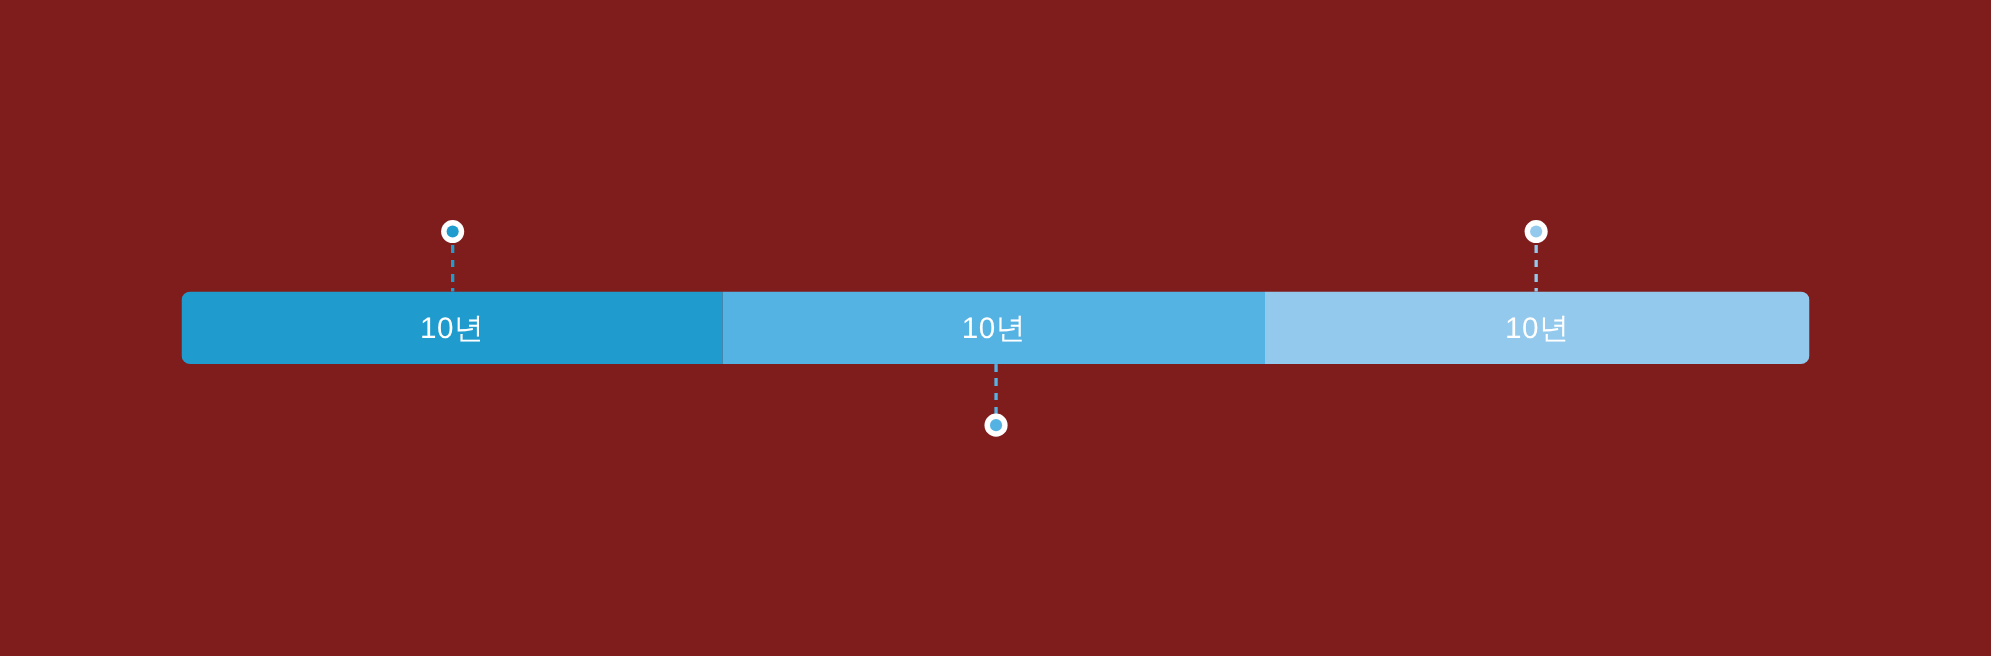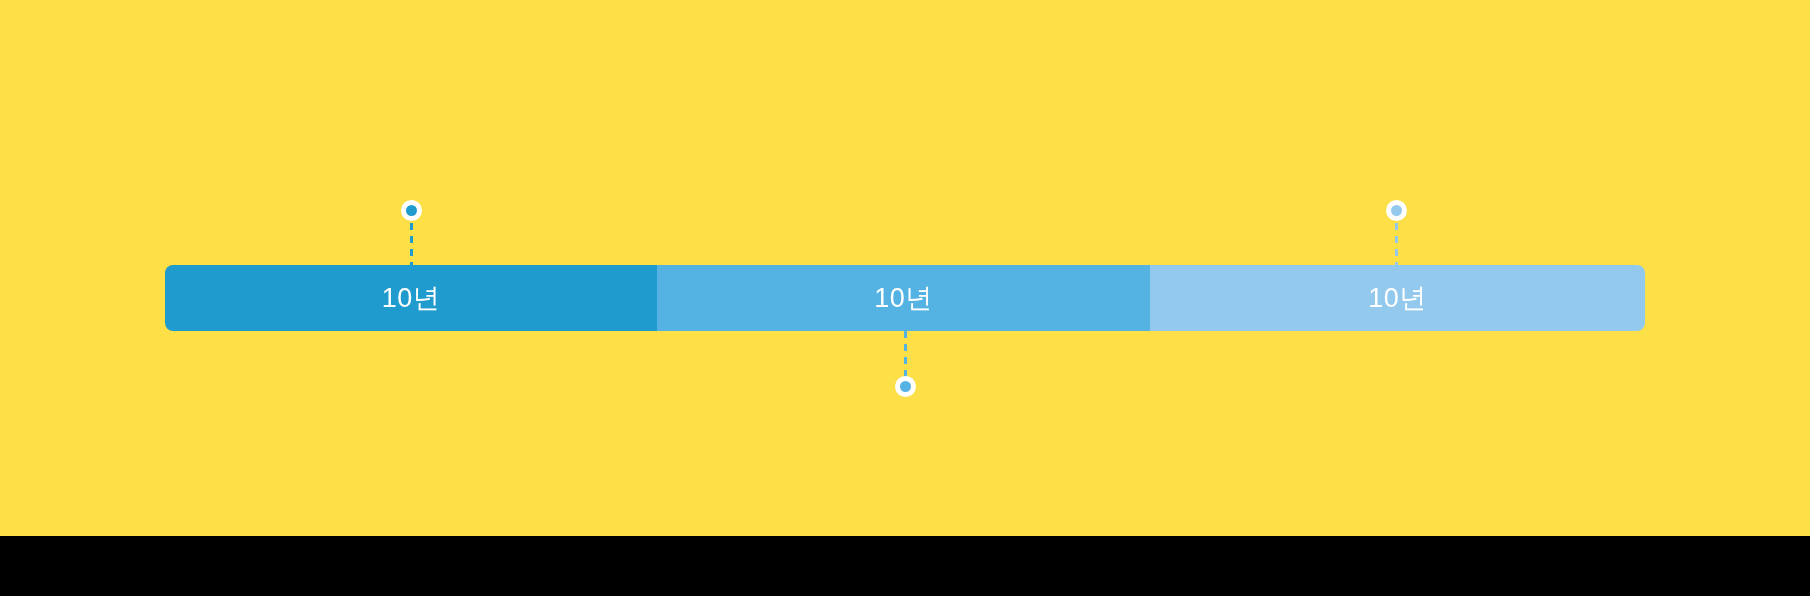--- a/index.html
+++ b/index.html
@@ -78,21 +78,21 @@
   
   .marker.above .marker-dot { top: -10.5px; }
   .marker.above .marker-line { top: 0; }
 
   
   .marker.below .marker-line { top: 0; }
 </style>
 </head>
 <body>
 
-<div id="stage" style="width: 1810px; height: 536px; background: #fde047;">
+<div id="stage" style="width: 1810px; height: 596px; background: #7f1d1d;">
   <div id="timeline-bar" style="left: 165px; top: 265px; width: 1480px; height: 66px; border-radius: 8px;">
       <div class="segment" style="width: 492px; background: rgb(31, 155, 206);">
         <span class="segment-label">10년</span>
       </div>
       <div class="segment" style="width: 493px; background: rgb(85, 179, 228);">
         <span class="segment-label">10년</span>
       </div>
       <div class="segment" style="width: 495px; background: rgb(147, 201, 236);">
         <span class="segment-label">10년</span>
       </div>

